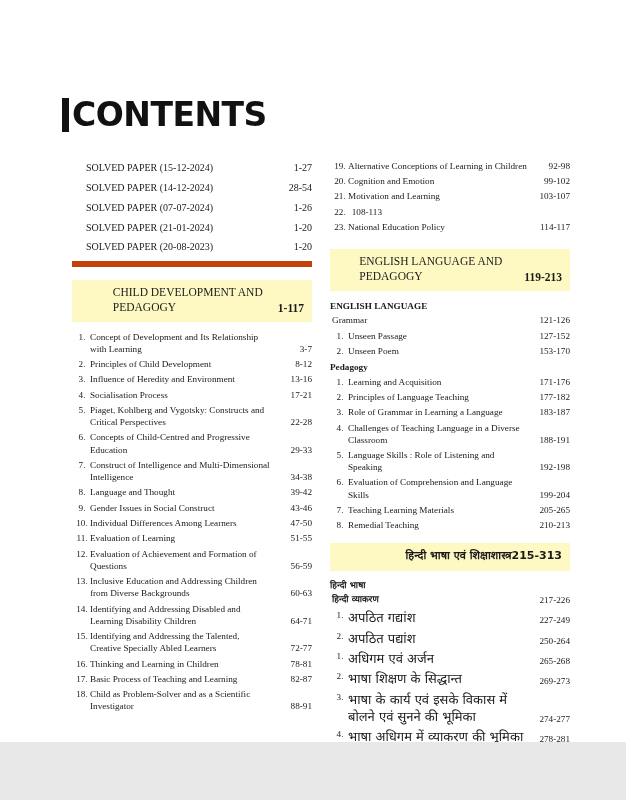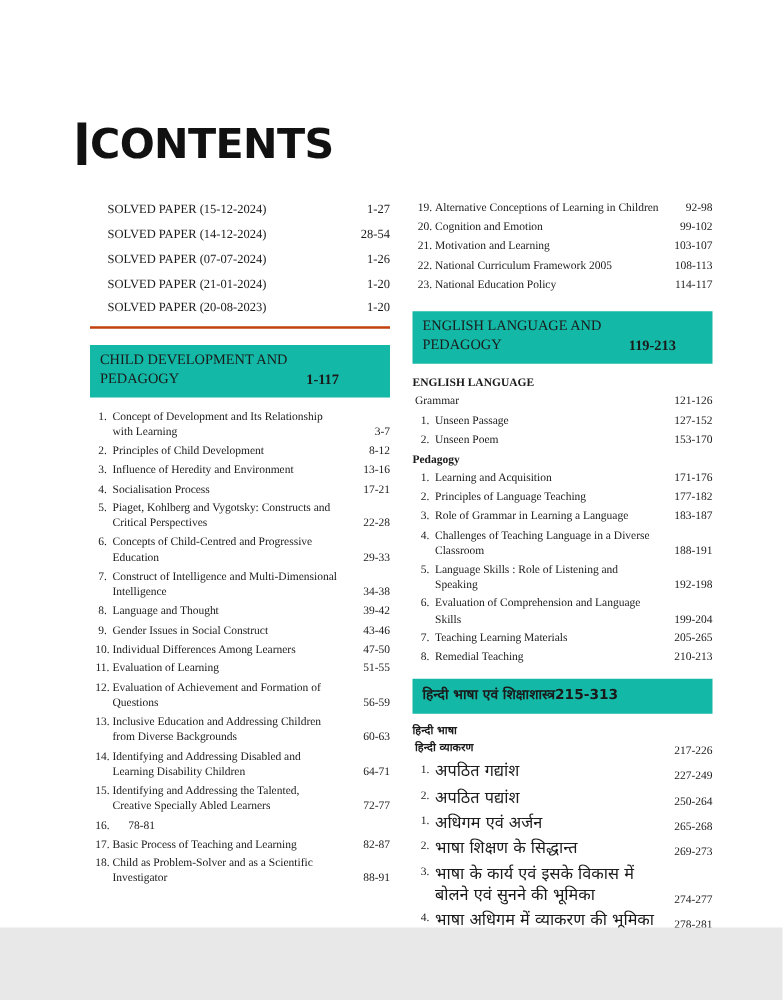--- a/index.html
+++ b/index.html
@@ -66,41 +66,41 @@
     width: 240px;
   }
   .col-right {
     left: 330px;
     width: 240px;
   }
 
   
   .solved-list {
     padding-bottom: 4px;
-    border-bottom: 2px solid #c2410c;
+    border-bottom: 6px solid #c2410c;
     margin-bottom: 13px;
   }
   .solved-row {
     display: flex;
     justify-content: space-between;
     align-items: baseline;
     font-size: 10px;
     padding: 3.3px 0 3.3px 14px;
   }
   .solved-row .pg {
     font-size: 10px;
     margin-left: 44px;
   }
 
   
   .sec-head {
-    background: #14b8a6;
+    background: #fef9c3;
     padding: 5px 8px 6px 8px;
     display: flex;
-    justify-content: flex-start;
+    justify-content: flex-end;
     align-items: flex-end;
     margin-bottom: 7px;
   }
   .sec-head .sec-title {
     font-size: 11.5px;
     line-height: 1.35;
     max-width: 165px;
   }
   .sec-head .sec-range {
     font-size: 11.5px;
@@ -281,20 +281,21 @@
         <span class="txt">Identifying and Addressing Disabled and Learning Disability Children</span>
         <span class="pg">64-71</span>
       </div>
       <div class="entry multi">
         <span class="num">15.</span>
         <span class="txt">Identifying and Addressing the Talented, Creative Specially Abled Learners</span>
         <span class="pg">72-77</span>
       </div>
       <div class="entry">
         <span class="num">16.</span>
+        <span class="txt">Thinking and Learning in Children</span>
         <span class="pg">78-81</span>
       </div>
       <div class="entry">
         <span class="num">17.</span>
         <span class="txt">Basic Process of Teaching and Learning</span>
         <span class="pg">82-87</span>
       </div>
       <div class="entry multi">
         <span class="num">18.</span>
         <span class="txt">Child as Problem-Solver and as a Scientific Investigator</span>
@@ -316,21 +317,20 @@
         <span class="txt">Cognition and Emotion</span>
         <span class="pg">99-102</span>
       </div>
       <div class="entry">
         <span class="num">21.</span>
         <span class="txt">Motivation and Learning</span>
         <span class="pg">103-107</span>
       </div>
       <div class="entry">
         <span class="num">22.</span>
-        <span class="txt">National Curriculum Framework 2005</span>
         <span class="pg">108-113</span>
       </div>
       <div class="entry">
         <span class="num">23.</span>
         <span class="txt">National Education Policy</span>
         <span class="pg">114-117</span>
       </div>
     </div>
 
     <div style="height:14px"></div>

